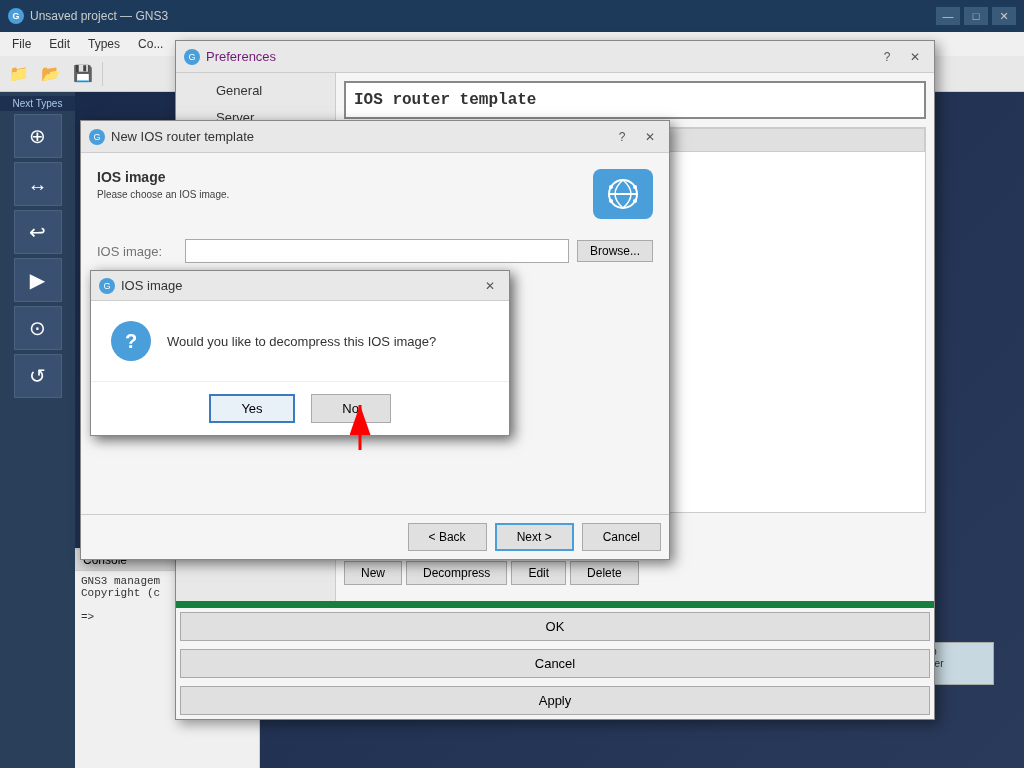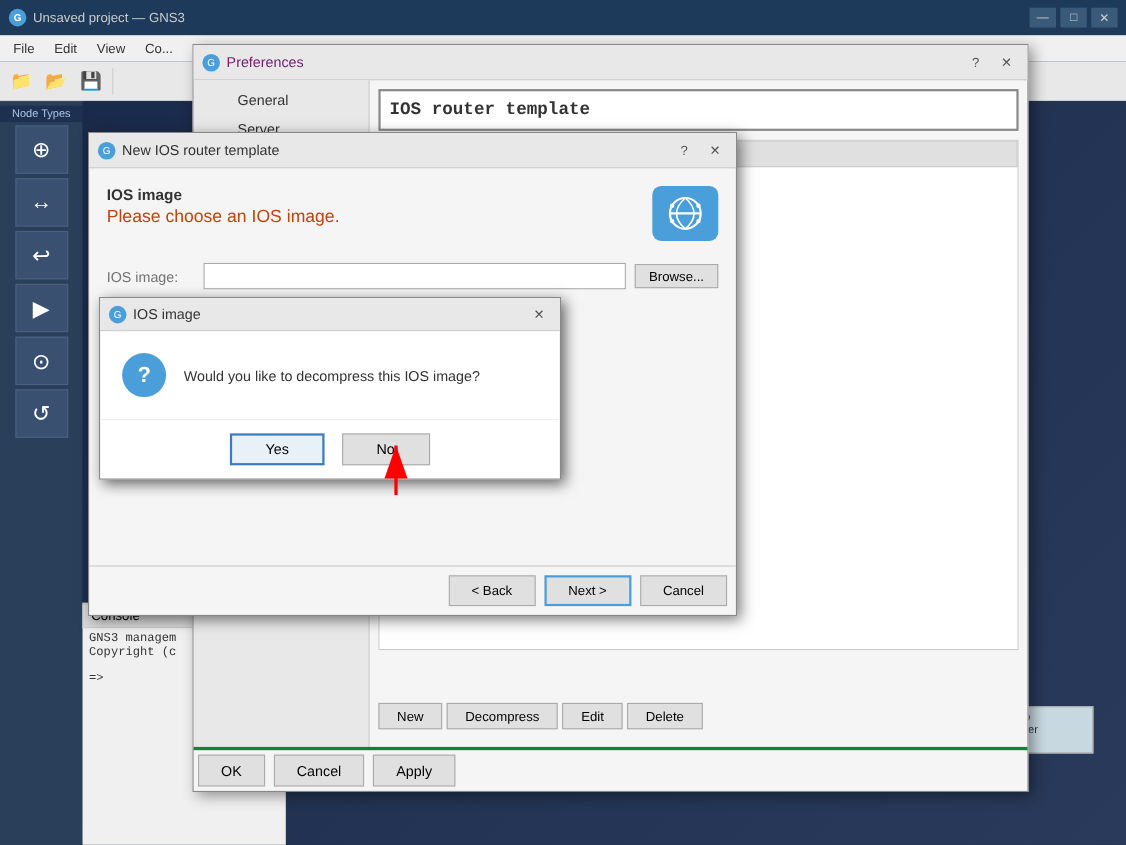--- a/index.html
+++ b/index.html
@@ -247,24 +247,25 @@
     .pref-action-btn {
       padding: 4px 16px;
       background: #e0e0e0;
       border: 1px solid #aaa;
       cursor: pointer;
       font-size: 12px;
       margin-top: 40px;
     }
     .pref-footer {
       display: flex;
-      justify-content: flex-start;
+      justify-content: center;
       gap: 8px;
       padding: 4px;
-      border-top: 3px solid #15803d;
+      border-top: 7px solid #15803d;
+      flex-direction: column;
     }
     .pref-footer-btn {
       padding: 6px 20px;
       background: #e0e0e0;
       border: 1px solid #aaa;
       cursor: pointer;
       font-size: 13px;
     }
 
     
@@ -314,22 +315,22 @@
       margin-bottom: 20px;
     }
     .ios-header-text { flex: 1; }
     .ios-header-title {
       font-weight: bold;
       font-size: 14px;
       color: #333;
       margin-bottom: 4px;
     }
     .ios-header-desc {
-      font-size: 16px;
-      color: #c2410c;
+      font-size: 10px;
+      color: #404040;
     }
     .ios-router-icon {
       width: 60px; height: 50px;
       background: #4a9eda;
       border-radius: 8px;
       display: flex; align-items: center; justify-content: center;
       font-size: 28px;
       color: white;
     }
     .ios-form-row {
@@ -507,35 +508,35 @@
     <div class="title-bar-controls">
       <button class="title-btn">—</button>
       <button class="title-btn">□</button>
       <button class="title-btn close">✕</button>
     </div>
   </div>
 
   <div class="menu-bar">
     <span class="menu-item">File</span>
     <span class="menu-item">Edit</span>
-    <span class="menu-item">View</span>
+    <span class="menu-item">Types</span>
     <span class="menu-item">Co...</span>
   </div>
 
   <div class="toolbar">
     <button class="toolbar-btn">📁</button>
     <button class="toolbar-btn">📂</button>
     <button class="toolbar-btn">💾</button>
     <div class="toolbar-sep"></div>
   </div>
 
   <div class="content-area">
 
     <div class="left-sidebar">
-      <div class="sidebar-label">Node Types</div>
+      <div class="sidebar-label">Next Types</div>
       <button class="sidebar-btn">⊕</button>
       <button class="sidebar-btn">↔</button>
       <button class="sidebar-btn">↩</button>
       <button class="sidebar-btn">▶</button>
       <button class="sidebar-btn">⊙</button>
       <button class="sidebar-btn">↺</button>
     </div>
 
     <div class="workspace">
       <div class="workspace-bg"></div>

